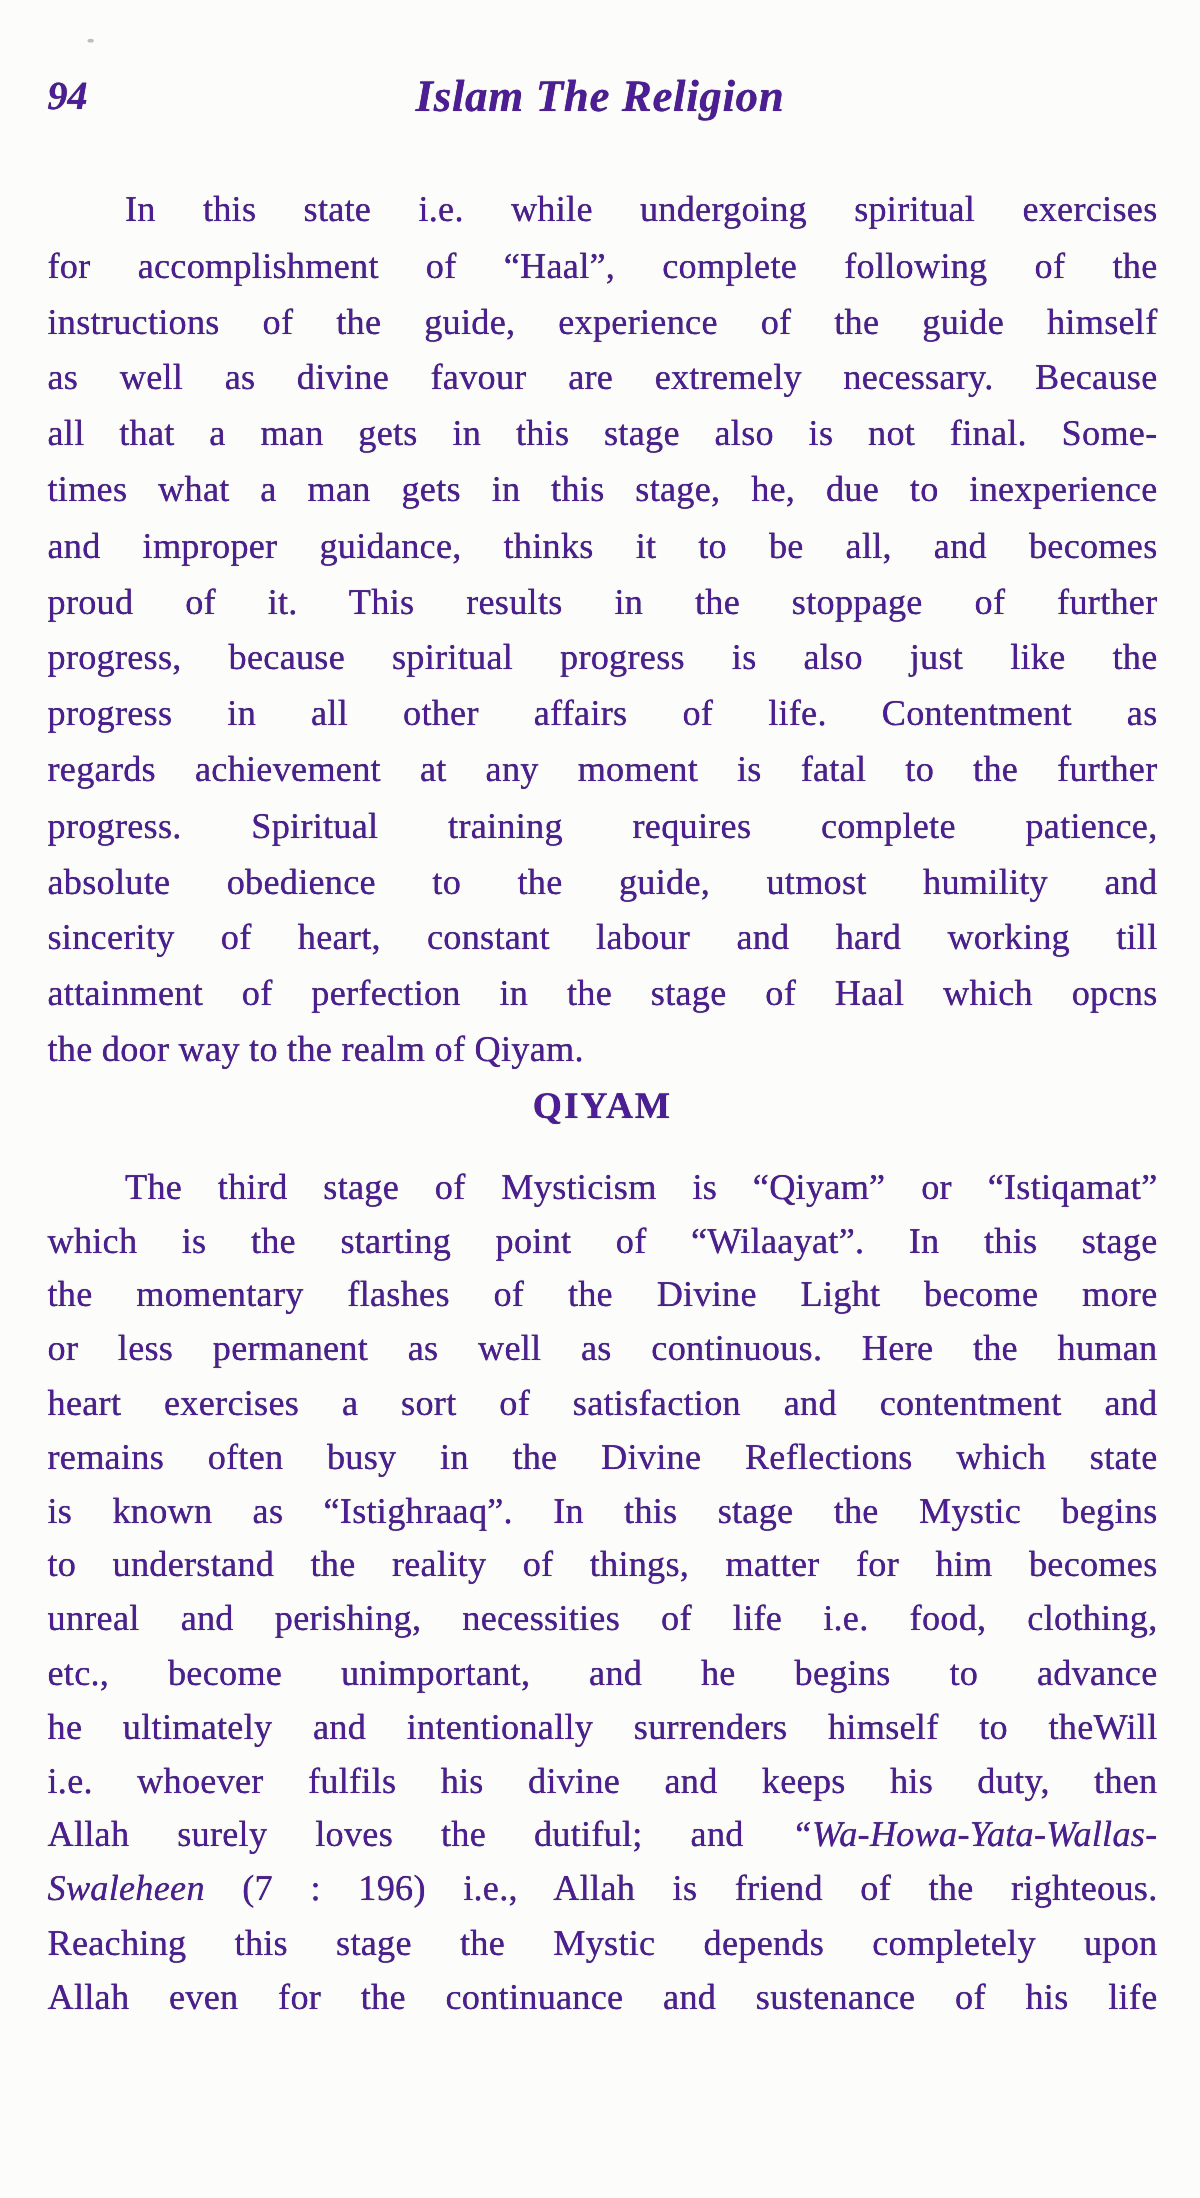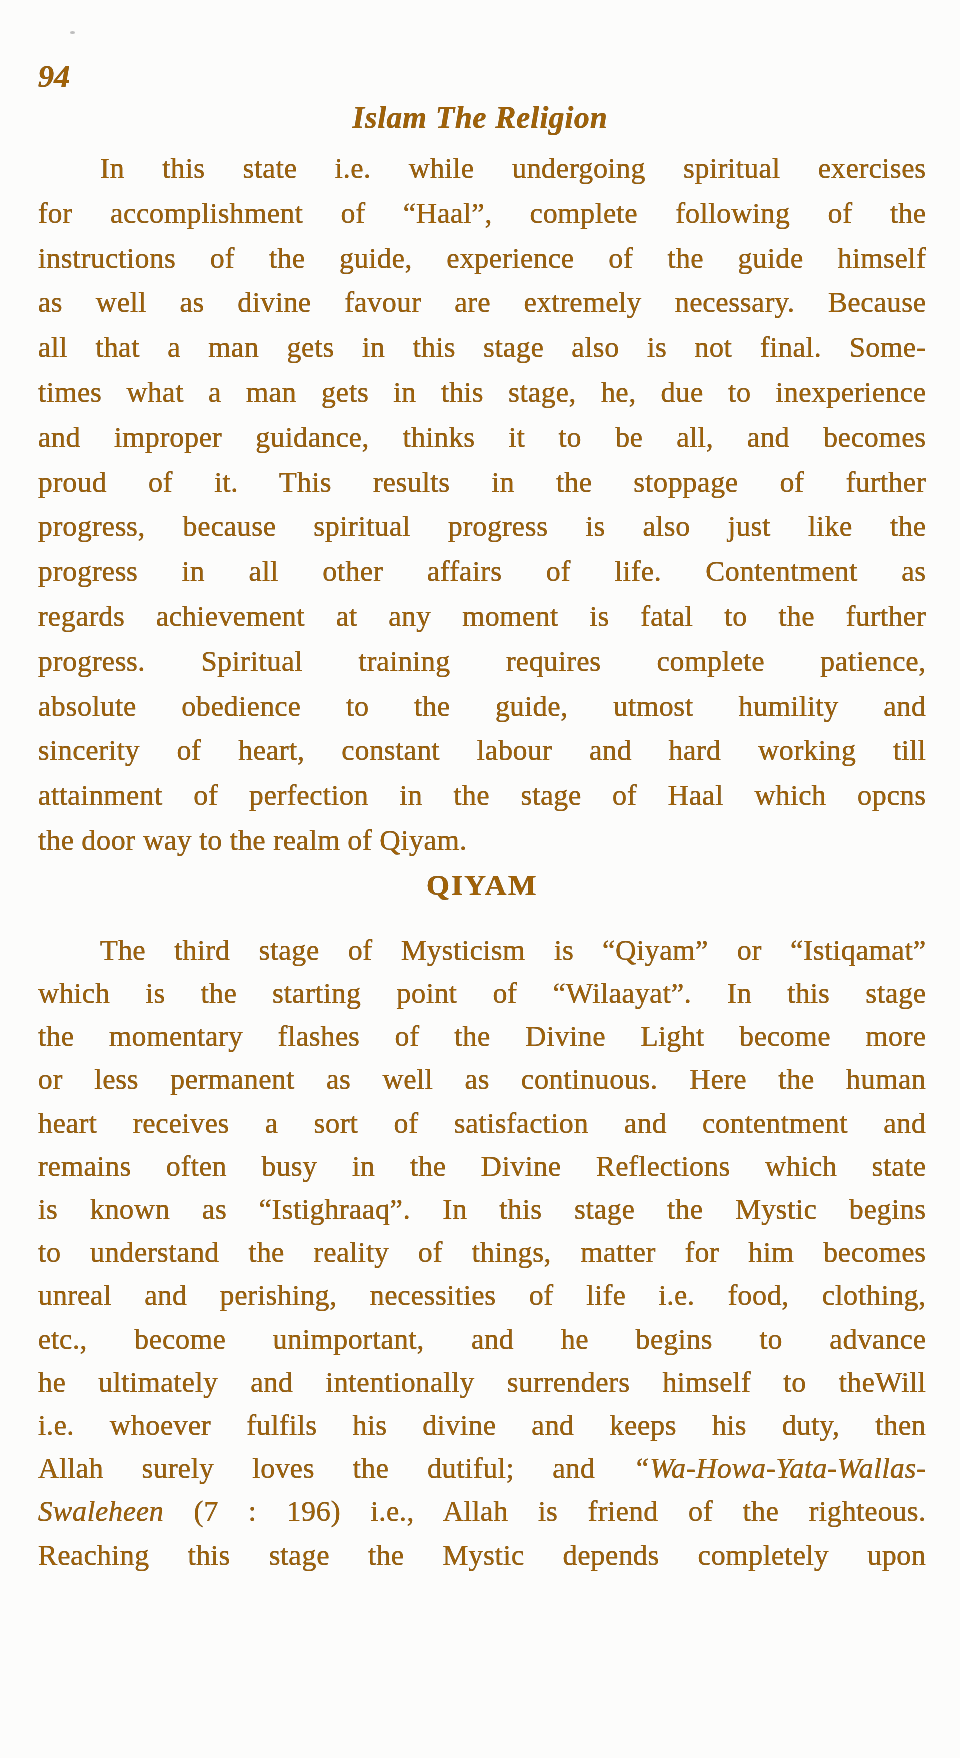--- a/index.html
+++ b/index.html
@@ -5,42 +5,41 @@
   html, body { margin: 0; padding: 0; }
   body {
     width: 960px; height: 1758px;
     background: #ffffff;
     font-family: "Liberation Serif", "DejaVu Serif", serif;
   }
   .page {
     position: relative;
     width: 960px; height: 1758px;
     background: #fcfcfb;
-    color: #a16207;
+    color: #4c1d95;
     overflow: hidden;
   }
   .speck {
     position: absolute; left: 70px; top: 31px;
     width: 5px; height: 3px; border-radius: 50%;
     background: #a8a8a8; opacity: .75;
   }
   .running-head {
     position: absolute; top: 56px; left: 38px; right: 38px; height: 46px;
   }
   .pagenum {
     position: absolute; left: 0; top: 2px;
     font-size: 32px; font-weight: bold; font-style: italic;
     text-shadow: 0 0 .6px rgba(0,0,0,.85);
   }
   .booktitle {
     position: absolute; left: 50%; transform: translateX(-50%); top: 0;
-    font-size: 31px; font-weight: bold; font-style: italic;
+    font-size: 36px; font-weight: bold; font-style: italic;
     letter-spacing: .5px; white-space: nowrap;
     text-shadow: 0 0 .6px rgba(0,0,0,.85);
-    margin-top: 44px;
   }
   .body-text {
     position: absolute; left: 38px; top: 146px; width: 888px;
   }
   .paragraph { display: block; }
   .line {
     font-size: 29px;
     letter-spacing: .2px;
     text-align: justify;
     text-align-last: justify;
@@ -90,26 +89,27 @@
         <div class="line"><span>sincerity of heart, constant labour and hard working till</span></div>
         <div class="line"><span>attainment of perfection in the stage of Haal which opcns</span></div>
         <div class="line no-just"><span>the door way to the realm of Qiyam.</span></div>
       </div>
     <h2 class="section-heading">QIYAM</h2>
     <div class="paragraph para-1">
         <div class="line first"><span>The third stage of Mysticism is “Qiyam” or “Istiqamat”</span></div>
         <div class="line"><span>which is the starting point of “Wilaayat”. In this stage</span></div>
         <div class="line"><span>the momentary flashes of the Divine Light become more</span></div>
         <div class="line"><span>or less permanent as well as continuous. Here the human</span></div>
-        <div class="line"><span>heart receives a sort of satisfaction and contentment and</span></div>
+        <div class="line"><span>heart exercises a sort of satisfaction and contentment and</span></div>
         <div class="line"><span>remains often busy in the Divine Reflections which state</span></div>
         <div class="line"><span>is known as “Istighraaq”. In this stage the Mystic begins</span></div>
         <div class="line"><span>to understand the reality of things, matter for him becomes</span></div>
         <div class="line"><span>unreal and perishing, necessities of life i.e. food, clothing,</span></div>
         <div class="line"><span>etc., become unimportant, and he begins to advance</span></div>
         <div class="line"><span>he ultimately and intentionally surrenders himself to theWill</span></div>
         <div class="line"><span>i.e. whoever fulfils his divine and keeps his duty, then</span></div>
         <div class="line"><span>Allah surely loves the dutiful; and </span><span class="it">“Wa-Howa-Yata-Wallas-</span></div>
         <div class="line"><span class="it">Swaleheen</span><span> (7 : 196) i.e., Allah is friend of the righteous.</span></div>
         <div class="line"><span>Reaching this stage the Mystic depends completely upon</span></div>
+        <div class="line"><span>Allah even for the continuance and sustenance of his life</span></div>
       </div>
   </section>
 </div>
 
 </body></html>

